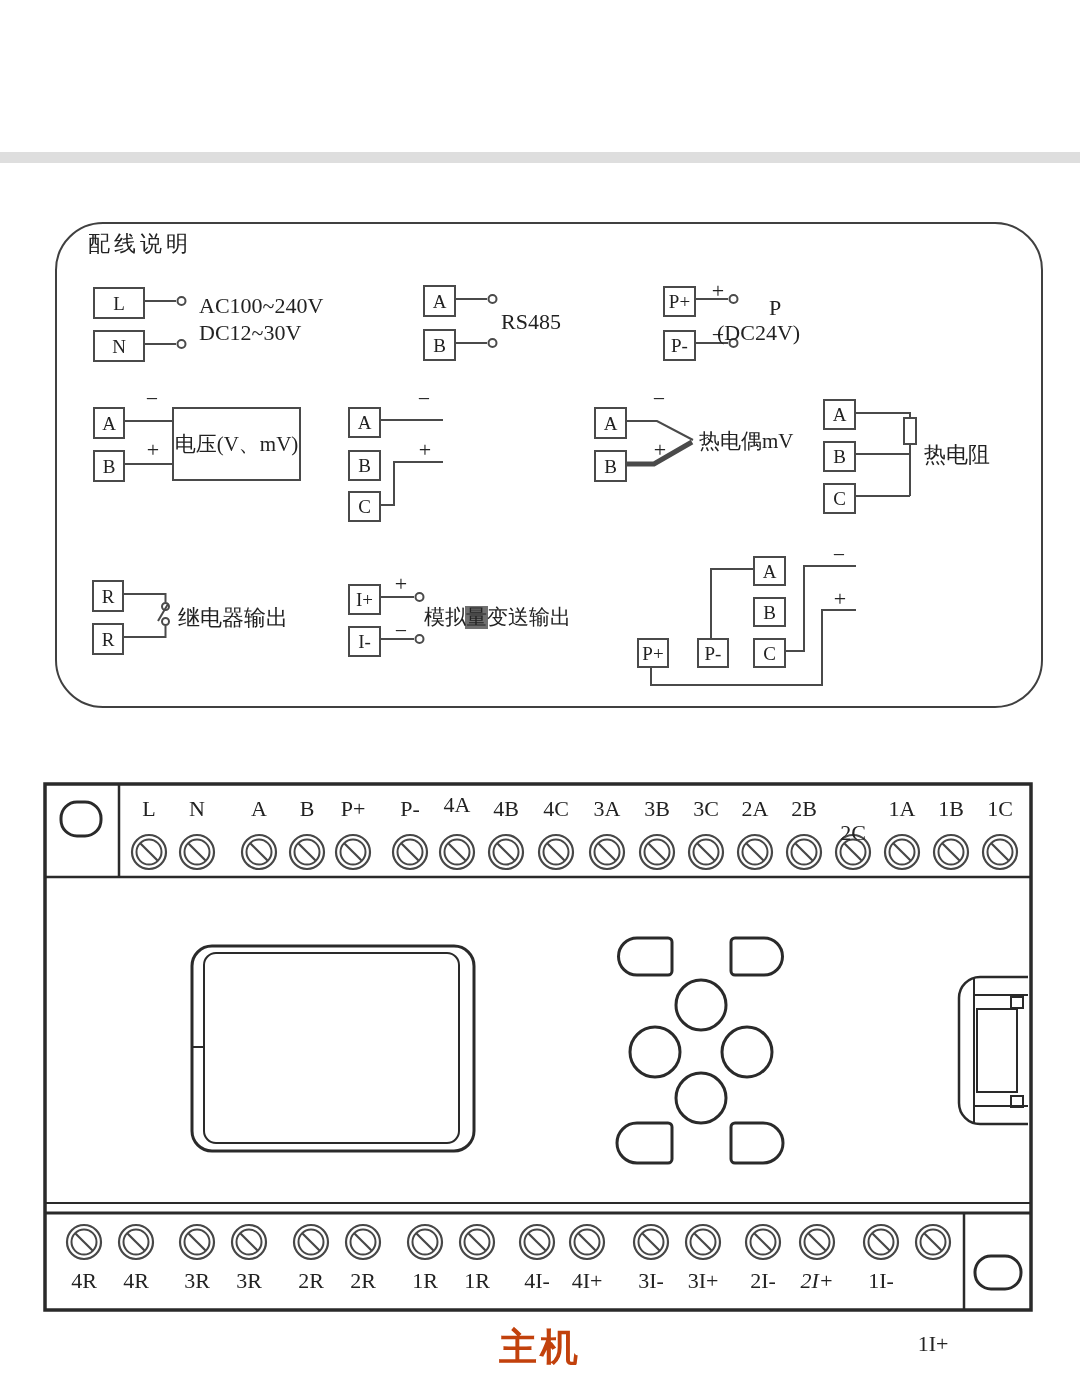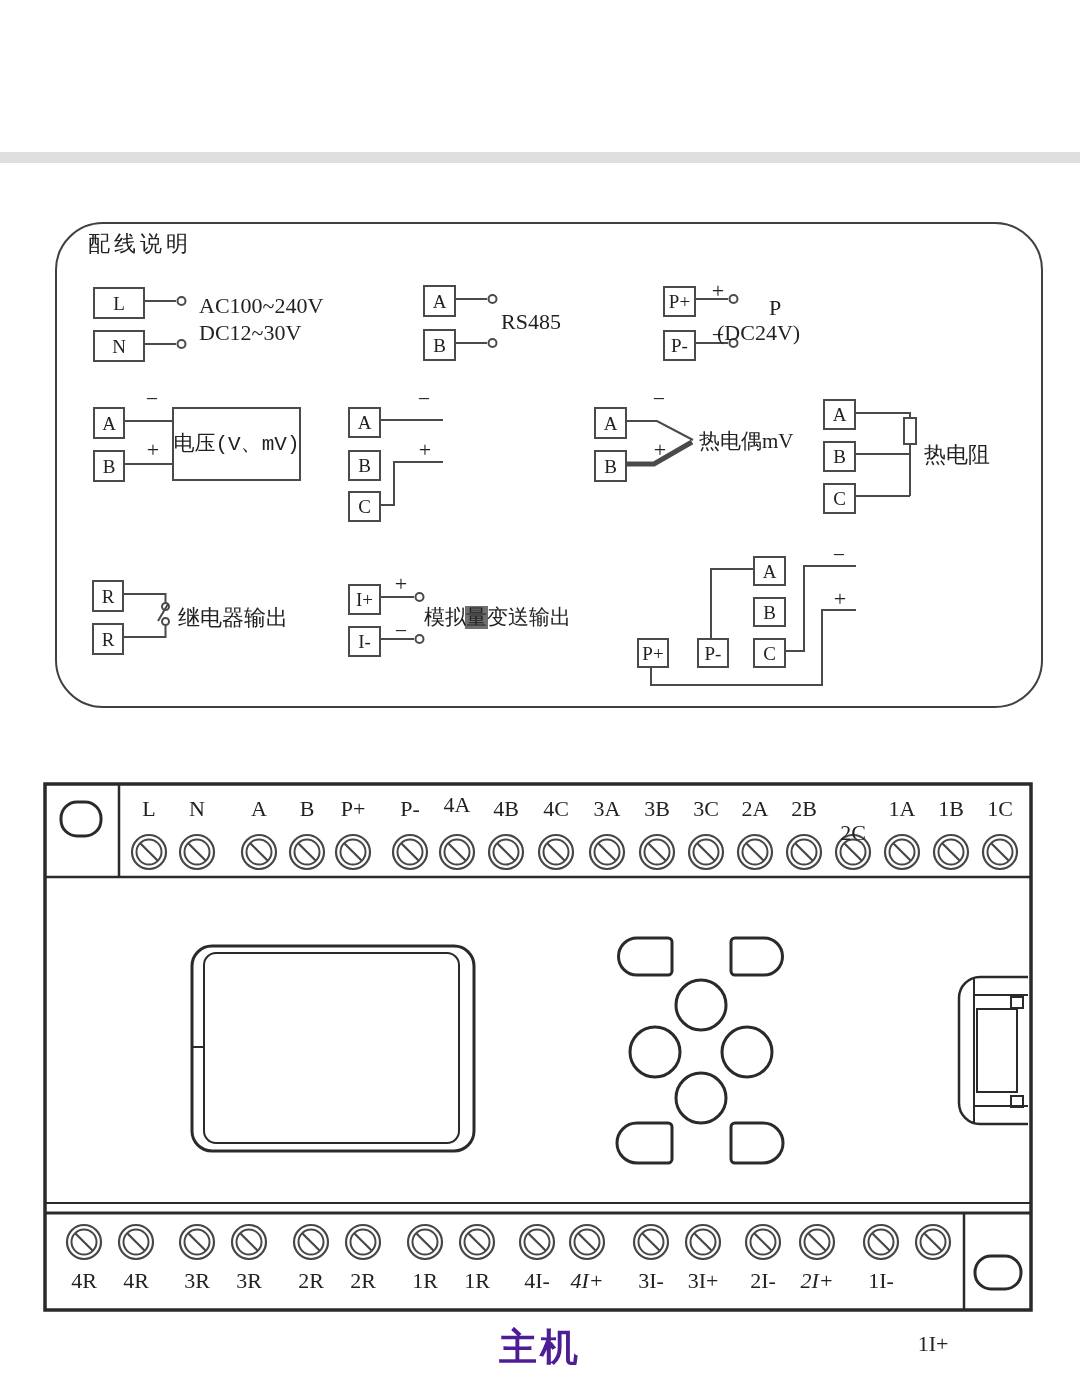--- a/index.html
+++ b/index.html
@@ -12,29 +12,29 @@
   .header-title{font:700 55px/1.05 "Liberation Sans","DejaVu Sans",sans-serif;color:#0d0d0d;letter-spacing:3px;}
   .header-subtitle{font:400 22px/1.2 "Liberation Sans","DejaVu Sans",sans-serif;color:#2d2d2d;margin-top:1px;}
   
   .wbox{position:absolute;left:55px;top:222px;width:984px;height:482px;border:2.5px solid #404040;
         border-radius:48px;background:#fff;z-index:0;}
   .wbox-title{position:absolute;left:88px;top:233px;font-size:21px;line-height:1;letter-spacing:4px;z-index:2;}
   svg.overlay{position:absolute;left:0;top:0;z-index:1;}
   .tbox{position:absolute;border:2px solid #4a4a4a;background:#fff;display:flex;align-items:center;
         justify-content:center;font-size:19px;line-height:1;z-index:2;}
   .lbox{position:absolute;border:2px solid #4a4a4a;background:#fff;display:flex;align-items:center;
-        justify-content:center;font-size:21px;line-height:1;z-index:2;white-space:nowrap;font-family:Liberation Mono, monospace;}
+        justify-content:center;font-size:21px;line-height:1;z-index:2;white-space:nowrap;}
   .txt{position:absolute;white-space:nowrap;font-size:22px;line-height:1;z-index:2;}
   .small{font-size:21px;}
   .mark{position:absolute;transform:translateX(-50%);font-size:22px;line-height:1;z-index:2;}
   .char-hl{position:absolute;left:465px;top:606px;width:23px;height:23px;background:#6f6f6f;z-index:1;}
   
   .term-label{position:absolute;width:60px;text-align:center;font-size:22px;line-height:1;z-index:2;}
   .caption{position:absolute;left:0;top:1328px;width:1080px;text-align:center;z-index:2;
-           font:700 38px/1 "Liberation Serif","DejaVu Serif",serif;letter-spacing:3px;color:#4c1d95;}
+           font:700 38px/1 "Liberation Serif","DejaVu Serif",serif;letter-spacing:3px;color:#c2410c;}
 </style>
 </head>
 <body>
 
 <div class="page">
 
   <div class="header-strip"></div>
 
   <div class="wbox"></div>
   <div class="wbox-title txt">配线说明</div>
@@ -375,20 +375,20 @@
     <div class="term-label" style="left: 970px; top: 798px;">1C</div>
     <div class="term-label" style="left: 54px; top: 1270px;">4R</div>
     <div class="term-label" style="left: 106px; top: 1270px;">4R</div>
     <div class="term-label" style="left: 167px; top: 1270px;">3R</div>
     <div class="term-label" style="left: 219px; top: 1270px;">3R</div>
     <div class="term-label" style="left: 281px; top: 1270px;">2R</div>
     <div class="term-label" style="left: 333px; top: 1270px;">2R</div>
     <div class="term-label" style="left: 395px; top: 1270px;">1R</div>
     <div class="term-label" style="left: 447px; top: 1270px;">1R</div>
     <div class="term-label" style="left: 507px; top: 1270px;">4I-</div>
-    <div class="term-label" style="left: 557px; top: 1270px; font-style: italic;">4I+</div>
+    <div class="term-label" style="left: 557px; top: 1270px;">4I+</div>
     <div class="term-label" style="left: 621px; top: 1270px;">3I-</div>
     <div class="term-label" style="left: 673px; top: 1270px;">3I+</div>
     <div class="term-label" style="left: 733px; top: 1270px;">2I-</div>
     <div class="term-label" style="left: 787px; top: 1270px; font-style: italic;">2I+</div>
     <div class="term-label" style="left: 851px; top: 1270px;">1I-</div>
     <div class="term-label" style="left: 903px; top: 1333px;">1I+</div>
   </div>
 
 </body></html>

